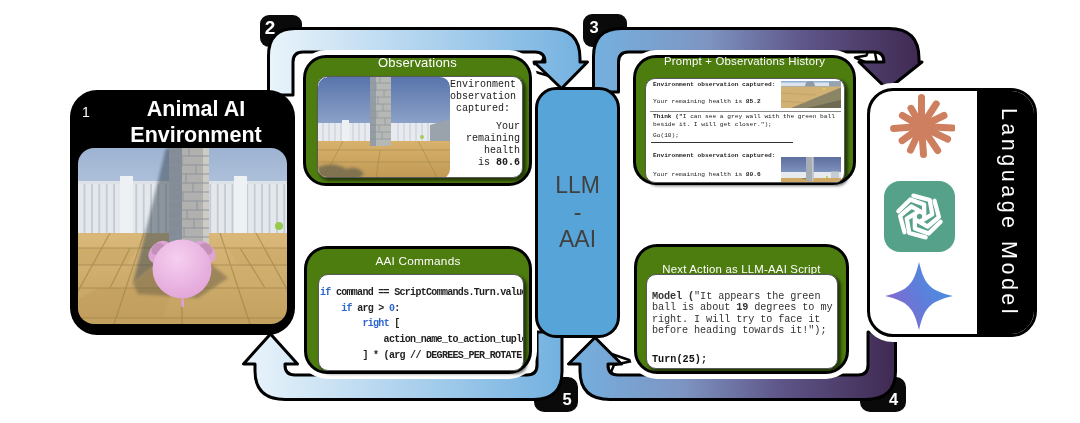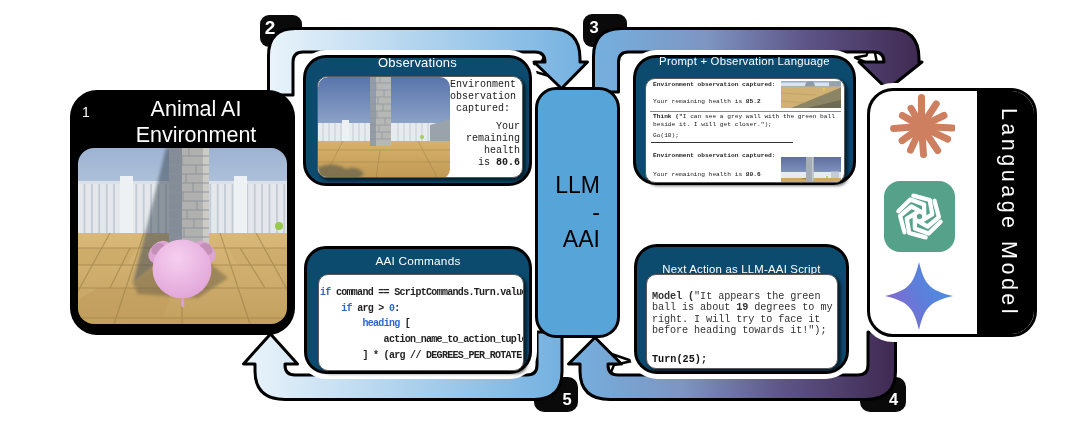--- a/index.html
+++ b/index.html
@@ -1,19 +1,19 @@
 <!DOCTYPE html>
 <html><head>
 <meta charset="utf-8">
 <style>
 html,body{margin:0;padding:0;}
 body{-webkit-font-smoothing:antialiased;width:1080px;height:423px;background:#fff;font-family:"Liberation Sans",sans-serif;position:relative;overflow:hidden;}
 #stage{position:absolute;left:0;top:0;width:1080px;height:423px;transform:translateZ(0);}
 .abs{position:absolute;}
-.greybox{position:absolute;background:#0c4a6e;border:3px solid #000;border-radius:23px;box-shadow:0 0 0 5px #fff;box-sizing:border-box;}
+.greybox{position:absolute;background:#4d7c0f;border:3px solid #000;border-radius:23px;box-shadow:0 0 0 5px #fff;box-sizing:border-box;}
 .gtitle{color:#fff;font-size:13px;text-align:center;margin-top:-3.5px;letter-spacing:.2px;}
 .panel{position:absolute;background:#fff;border-radius:10px;border:1px solid #5a5a5a;box-shadow:2.5px 2.5px 3px rgba(0,0,0,.55);box-sizing:border-box;overflow:hidden;}
 .mono{font-family:"Liberation Mono",monospace;}
 </style>
 </head>
 <body>
 <div id="stage">
 
 <svg class="abs" style="left:0;top:0;" width="1080" height="423" viewBox="0 0 1080 423">
 <defs>
@@ -59,21 +59,21 @@
 <g stroke="#000" stroke-width="3" stroke-linejoin="round">
 <path fill="url(#g2)" d="M268.5,95 V55.5 Q268.5,28.5 295.5,28.5 H550 Q580,28.5 580,58.5 V62 H587.5 L561.5,88.5 L534,62 H545 Q545,52 535,52 H303 Q293,52 293,62 V95 Z"></path>
 <path fill="url(#g3)" d="M593.5,92 V56.5 Q593.5,28.5 621.5,28.5 H889 Q919,28.5 919,58.5 V62 H922 L887.5,89.5 L859,62 H884 Q884,52 874,52 H628.5 Q618.5,52 618.5,62 V92 Z"></path>
 <path fill="url(#g4)" d="M868,332 V365 Q868,375 858,375 H618 Q608,375 608,365 V364 H621.5 L595,337.5 L568.5,364 H580 V371 Q580,399.5 610,399.5 H865.5 Q895.5,399.5 895.5,371.5 V332 Z"></path>
 <path fill="url(#g5)" d="M537,332 V365 Q537,375 527,375 H295 Q285,375 285,365 V364 H297.5 L270.5,334 L243.5,364 H255 V371 Q255,399.5 285,399.5 H534 Q562,399.5 562,371.5 V332 Z"></path>
 </g>
 </svg>
 
 <div class="abs" style="left:70px;top:90px;width:225px;height:245px;background:#000;border-radius:27px;">
   <div class="abs" style="left:12px;top:14px;color:#fff;font-size:14px;">1</div>
-  <div class="abs" style="left:0;top:6px;width:252px;text-align:center;color:#fff;font-size:21.5px;line-height:26px;">Animal AI<br>Environment</div>
+  <div class="abs" style="left:0;top:6px;width:252px;text-align:center;color:#fff;font-size:21.5px;line-height:26px;font-weight:bold;">Animal AI<br>Environment</div>
   <div class="abs" style="left:8px;top:58px;width:209px;height:176px;border-radius:16px;overflow:hidden;">
     <svg width="209" height="176" viewBox="0 0 209 176">
       <defs>
         <linearGradient id="sky1" x1="0" y1="0" x2="0" y2="1">
           <stop offset="0" stop-color="#9db3d2"></stop>
               <stop offset="1" stop-color="#ccd8e7"></stop>
         </linearGradient>
         <linearGradient id="floor1" x1="0" y1="0" x2="0" y2="1">
           <stop offset="0" stop-color="#d9b87a"></stop>
               <stop offset="1" stop-color="#c2a05e"></stop>
@@ -226,21 +226,21 @@
         <circle cx="104" cy="60" r="2" fill="#a9cc55"></circle>
         <path d="M0,90 Q16,84 28,92 Q40,88 46,97 L40,102 L0,102 Z" fill="#70684e" opacity="0.8" filter="url(#soft1)"></path>
       </svg>
     </div>
     <div class="mono abs" style="left:128px;top:2px;width:74px;text-align:center;font-size:10px;line-height:12px;color:#1a1a1a;">Environment<br>observation<br>captured:</div>
     <div class="mono abs" style="left:128px;top:44px;width:74px;text-align:right;font-size:10px;line-height:12px;color:#1a1a1a;">Your<br>remaining<br>health<br>is <b>80.6</b></div>
   </div>
 </div>
 
 <div class="greybox" style="left:633px;top:55px;width:223px;height:130px;">
-  <div class="gtitle" style="font-size:11.4px;margin-top:-3px;">Prompt + Observation Language</div>
+  <div class="gtitle" style="font-size:11.4px;margin-top:-3px;">Prompt + Observations History</div>
   <div class="panel" style="left:9px;top:20px;width:200px;height:105px;">
     <div class="mono abs" style="left:7px;top:2px;font-size:6.2px;line-height:7px;color:#222;"><b>Environment observation captured:</b></div>
     <div class="mono abs" style="left:7px;top:19px;font-size:6.2px;color:#222;">Your remaining health is <b>85.2</b></div>
     <div class="abs" style="left:4px;top:31.5px;width:191px;border-top:1px solid #888;"></div>
     <div class="mono abs" style="left:7px;top:34px;font-size:6.2px;line-height:7.5px;color:#222;"><b>Think ("</b>I can see a grey wall with the green ball<br>beside it. I will get closer.");</div>
     <div class="mono abs" style="left:7px;top:53px;font-size:6.2px;color:#222;">Go(10);</div>
     <div class="abs" style="left:5px;top:63px;width:142px;border-top:1px solid #333;"></div>
     <div class="mono abs" style="left:7px;top:73px;font-size:6.2px;color:#222;"><b>Environment observation captured:</b></div>
     <div class="mono abs" style="left:7px;top:92px;font-size:6.2px;color:#222;">Your remaining health is <b>80.6</b></div>
 
@@ -271,44 +271,44 @@
         <rect x="0" y="21" width="60" height="4" fill="#cfa964"></rect>
         <path d="M19,22 L25,21 L27,22.5 Z" fill="#8d7b52"></path>
         <rect x="25" y="0" width="7.5" height="24" fill="#a7adb5"></rect>
         <rect x="31" y="0" width="1.5" height="24" fill="#c3c8cd"></rect>
         <circle cx="46" cy="20" r="1" fill="#9fca58"></circle>
       </svg>
     </div>
   </div>
 </div>
 
-<div class="greybox" style="left:304px;top:246px;width:228px;height:128px;border-radius:22px;">
+<div class="greybox" style="left:304px;top:246px;width:228px;height:128px;">
   <div class="gtitle" style="font-size:11.8px;margin-top:4.5px;">AAI Commands</div>
   <div class="panel" style="left:11px;top:25px;width:206px;height:97px;">
     <div class="mono abs" style="left:1px;top:10px;font-size:10px;letter-spacing:-0.7px;line-height:15.7px;font-weight:bold;color:#222;white-space:pre;"><span style="color:#2e66d0">if</span> command == ScriptCommands.Turn.value:
     <span style="color:#2e66d0">if</span> arg &gt; <span style="color:#2e66d0">0</span>:
-        <span style="color:#2e66d0">heading</span> [
+        <span style="color:#2e66d0">right</span> [
             action_name_to_action_tuple[<span style="color:#2f9e4f">"RIGHT"</span>]
         ] * (arg // DEGREES_PER_ROTATE)</div>
   </div>
 </div>
 
 <div class="greybox" style="left:634px;top:244px;width:215px;height:130px;">
   <div class="gtitle" style="font-size:11.4px;margin-top:16px;">Next Action as LLM-AAI Script</div>
   <div class="panel" style="left:9px;top:27px;width:192px;height:95px;">
     <div class="mono abs" style="left:5px;top:16px;font-size:10.2px;letter-spacing:-0.1px;line-height:11.3px;color:#333;white-space:pre;"><b>Model (</b>"It appears the green
 ball is about <b>19</b> degrees to my
 right. I will try to face it
 before heading towards it!");</div>
     <div class="mono abs" style="left:5px;top:79px;font-size:10.2px;color:#111;font-weight:bold;">Turn(25);</div>
   </div>
 </div>
 
 <div class="abs" style="left:535px;top:87px;width:85px;height:251px;background:#57a5d8;border:3px solid #000;border-radius:21px;box-sizing:border-box;display:flex;align-items:center;justify-content:center;">
-  <div style="color:#000000;font-size:23px;line-height:27px;text-align:right;">LLM<br>-<br>AAI</div>
+  <div style="color:#404040;font-size:23px;line-height:27px;text-align:center;">LLM<br>-<br>AAI</div>
 </div>
 
 <div class="abs" style="left:867px;top:88px;width:170px;height:249px;background:#fff;border:3px solid #000;border-radius:26px;box-shadow:0 0 0 5px #fff;box-sizing:border-box;overflow:hidden;">
   <div class="abs" style="left:107px;top:-3px;width:63px;height:249px;background:#000;"></div>
   <div class="abs" style="left:107px;top:-3px;width:63px;height:249px;display:flex;align-items:center;justify-content:center;">
     <div style="color:#fff;font-size:21.5px;letter-spacing:3.5px;transform:rotate(90deg);white-space:nowrap;">Language Model</div>
   </div>
 
   <svg class="abs" style="left:18px;top:2px;" width="67" height="67" viewBox="-33.5 -33.5 67 67">
     <g stroke="#cd7f5f" stroke-width="7" stroke-linecap="round">

